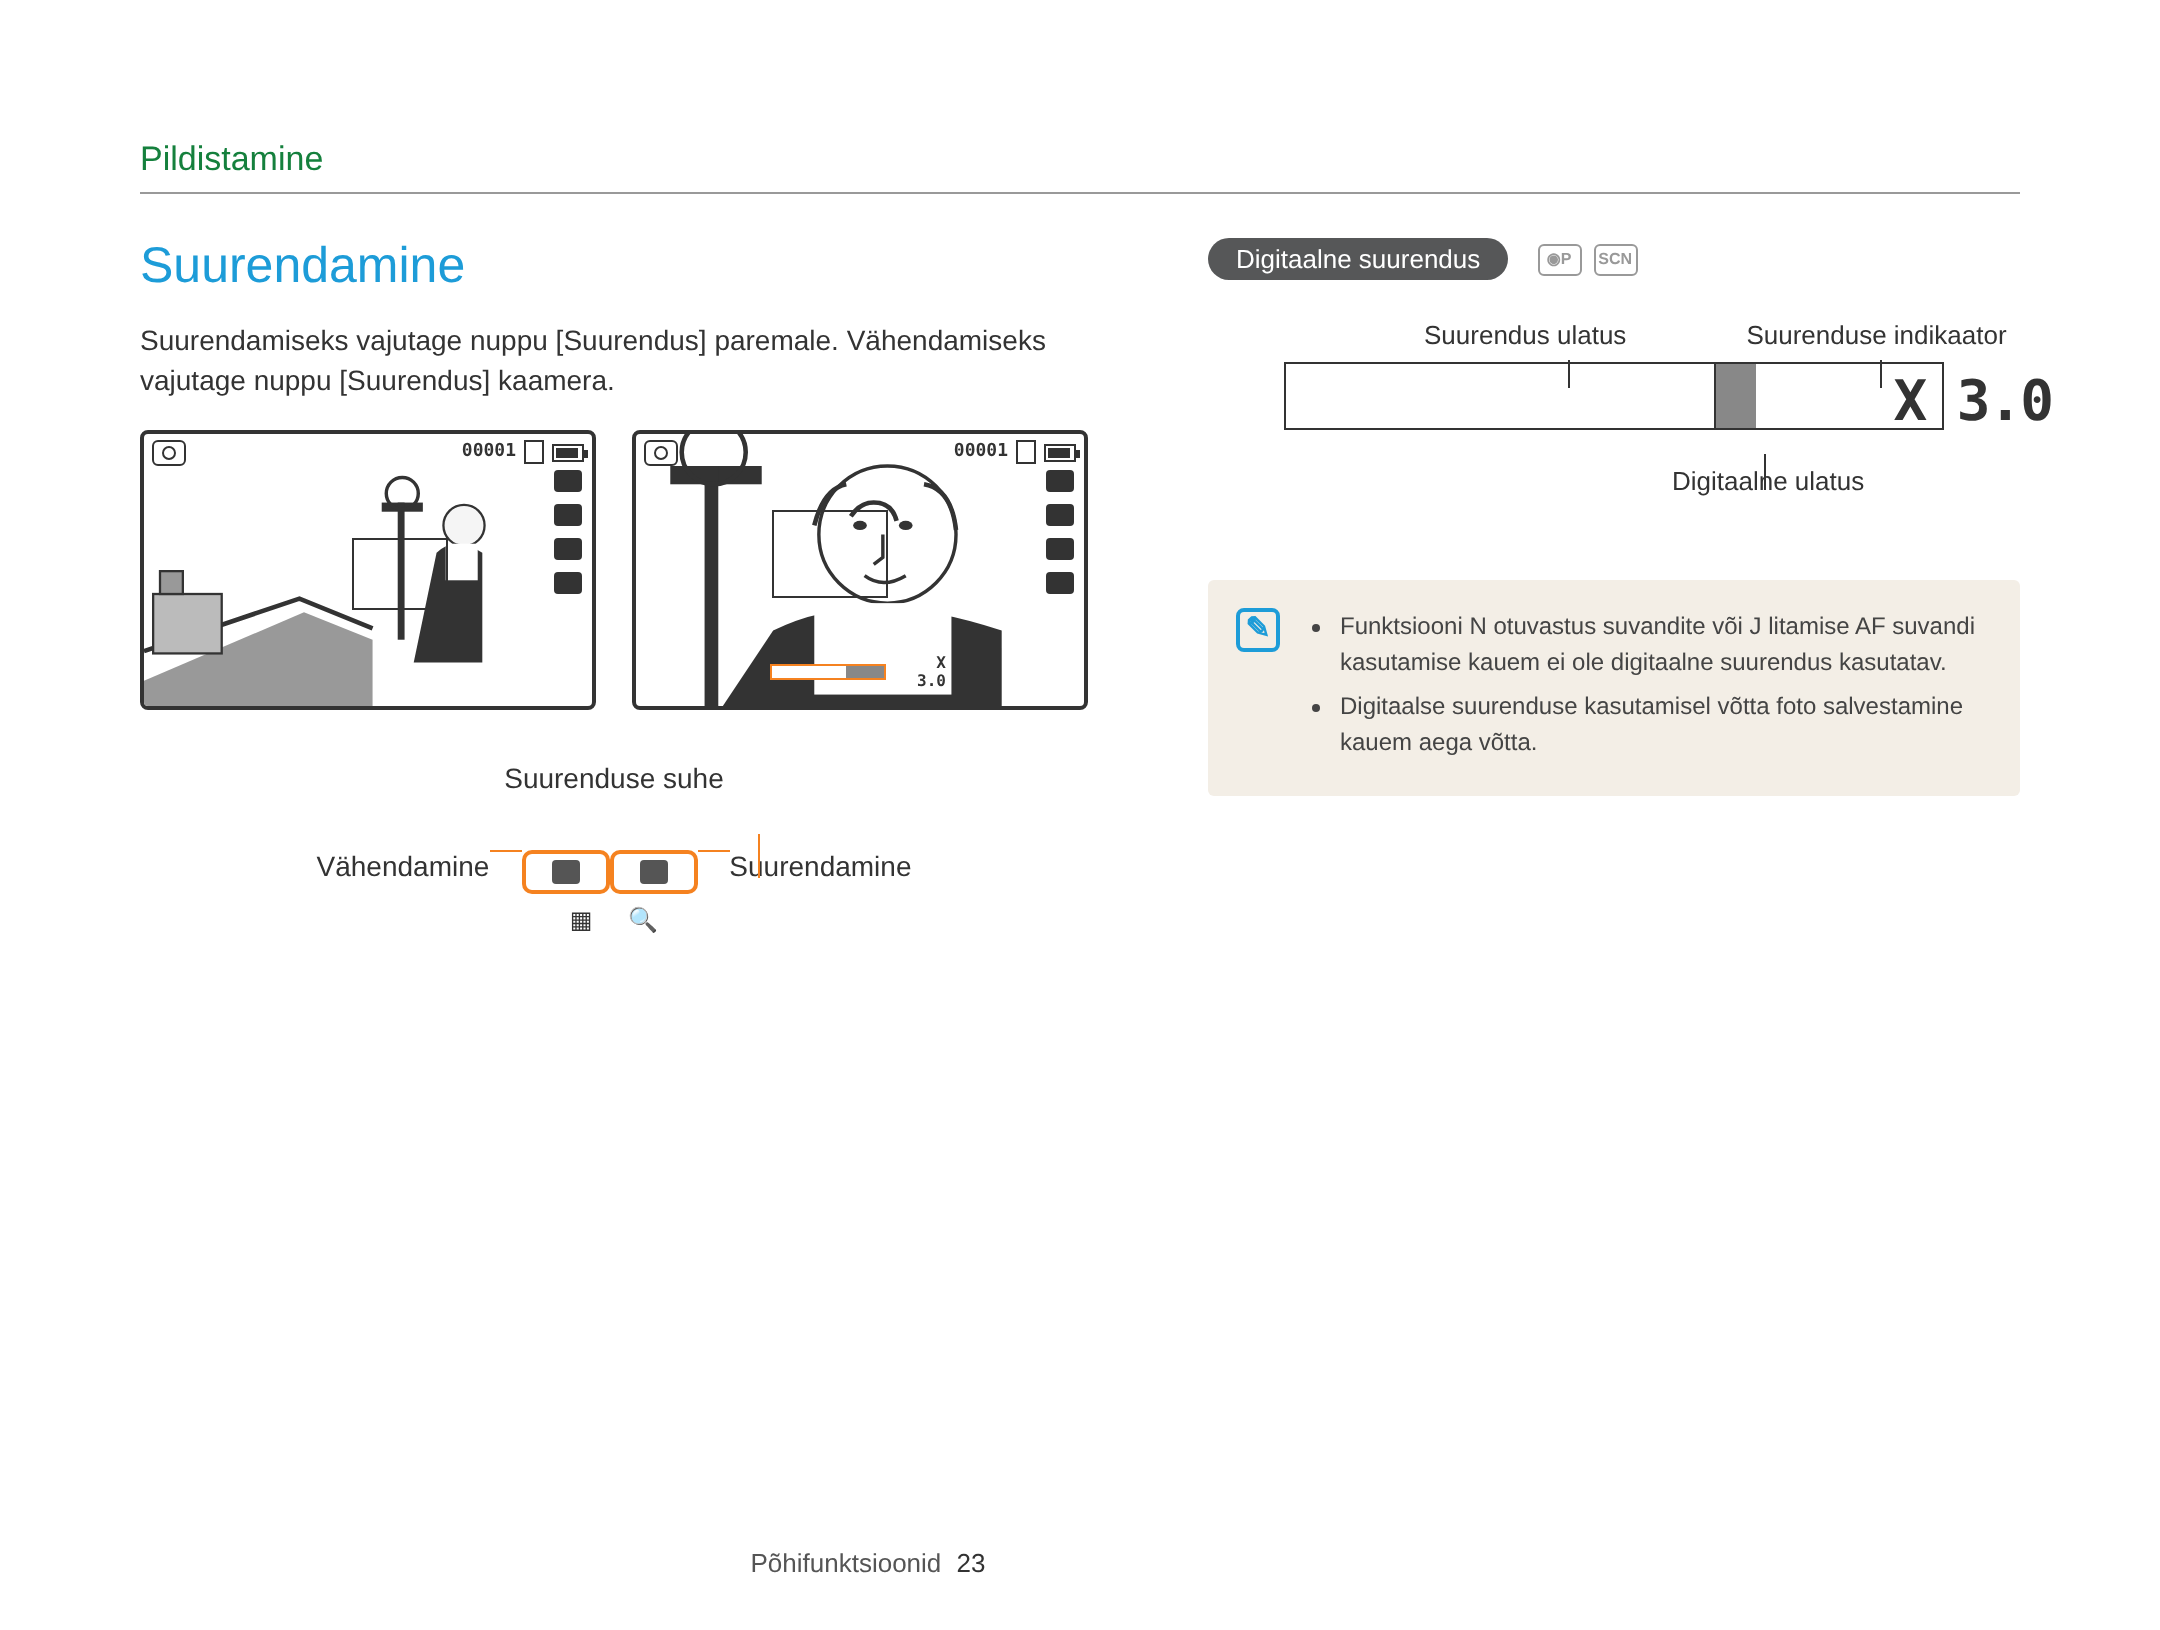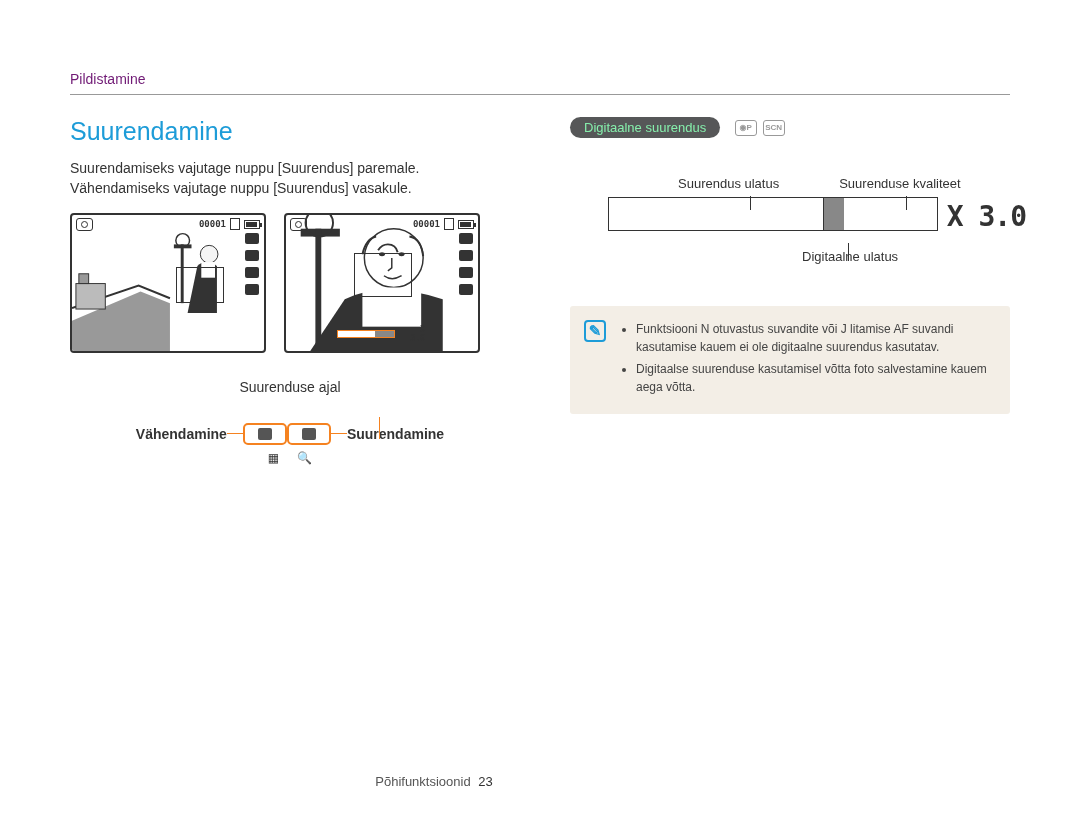--- a/index.html
+++ b/index.html
@@ -11,22 +11,22 @@
     color: #333;
     position: relative;
     padding: 70px 70px 0 70px;
   }
   .header-line {
     border-bottom: 1px solid #999;
     padding-bottom: 6px;
     margin-bottom: 22px;
   }
   .section-header {
-    font-size: 14px;
-    color: #701a75;
+    font-size: 17px;
+    color: #15803d;
   }
   .columns {
     display: flex;
     gap: 60px;
   }
   .col {
     flex: 1;
   }
   .title {
     color: #1d9cd8;
@@ -39,21 +39,21 @@
     line-height: 1.45;
     margin-bottom: 14px;
     color: #333;
   }
   .preview-row {
     display: flex;
     gap: 18px;
     margin-top: 4px;
   }
   .camera-preview {
-    width: 196px;
+    width: 228px;
     height: 140px;
     border: 2px solid #333;
     border-radius: 4px;
     position: relative;
     background: #fff;
     overflow: hidden;
     text-align: right;
   }
   .icon-row {
     position: absolute;
@@ -180,25 +180,24 @@
     position: absolute;
     width: 1px;
     height: 22px;
     background: #f58220;
     left: 379px;
     top: 417px;
   }
 
   .zoom-controls {
     display: flex;
-    align-items: center;
+    align-items: flex-start;
     justify-content: center;
     margin-top: 28px;
     font-size: 14px;
-    font-weight: bold;
   }
   .control-icon-box {
     width: 44px;
     height: 22px;
     border: 2px solid #f58220;
     border-radius: 5px;
     display: flex;
     align-items: center;
     justify-content: center;
   }
@@ -220,25 +219,25 @@
     gap: 18px;
     margin-top: 6px;
     font-size: 12px;
     color: #333;
   }
 
   
   .pill {
     display: inline-block;
     background: #565758;
-    color: #86efac;
+    color: #ffffff;
     font-size: 13px;
     padding: 3px 14px;
     border-radius: 11px;
-    margin-bottom: 28px;
+    margin-bottom: 10px;
   }
   .mode-icons {
     display: inline-flex;
     gap: 6px;
     margin-left: 10px;
     vertical-align: middle;
   }
   .mode-chip {
     width: 22px;
     height: 16px;
@@ -352,21 +351,21 @@
 <body>
 
 <div class="header-line">
   <span class="section-header">Pildistamine</span>
 </div>
 
 <div class="columns">
 
   <div class="col">
     <h2 class="title">Suurendamine</h2>
-    <p>Suurendamiseks vajutage nuppu [Suurendus] paremale. Vähendamiseks vajutage nuppu [Suurendus] vasakule.</p>
+    <p>Suurendamiseks vajutage nuppu [Suurendus] paremale. Vähendamiseks vajutage nuppu [Suurendus] kaamera.</p>
 
     <div class="preview-row">
 
       <div class="camera-preview">
         <div class="top-bar">
           <span class="top-left-icon"></span>
           <span class="top-right-group">
             <span>00001</span>
             <span class="sd"></span>
             <span class="battery"></span>
@@ -429,21 +428,21 @@
             <div class="optical"></div>
             <div class="digital"></div>
           </div>
           <span class="zoom-text">X 3.0</span>
         </div>
       </div>
 
     </div>
 
     <div class="ratio-line"></div>
-    <div class="ratio-label">Suurenduse ajal</div>
+    <div class="ratio-label">Suurenduse suhe</div>
 
     <div class="zoom-controls">
       <span>Vähendamine</span>
       <span class="control-line"></span>
       <span class="control-icon-box">
           <span class="ci"></span>
         </span>
       <span class="control-icon-box">
           <span class="ci"></span>
         </span>
@@ -461,21 +460,21 @@
       <span class="pill">Digitaalne suurendus</span>
       <span class="mode-icons">
         <span class="mode-chip">◉P</span>
         <span class="mode-chip">SCN</span>
       </span>
     </div>
 
     <div class="zoom-indicator">
       <div class="label-top">
         <span>Suurendus ulatus</span>
-        <span>Suurenduse kvaliteet</span>
+        <span>Suurenduse indikaator</span>
       </div>
       <div class="leader-o lo1"></div>
       <div class="leader-o lo2"></div>
       <div class="indicator-bar">
         <div class="ind-optical"></div>
         <div class="ind-digital">
           <div class="filled"></div>
         </div>
       </div>
       <span class="x30">X 3.0</span>

